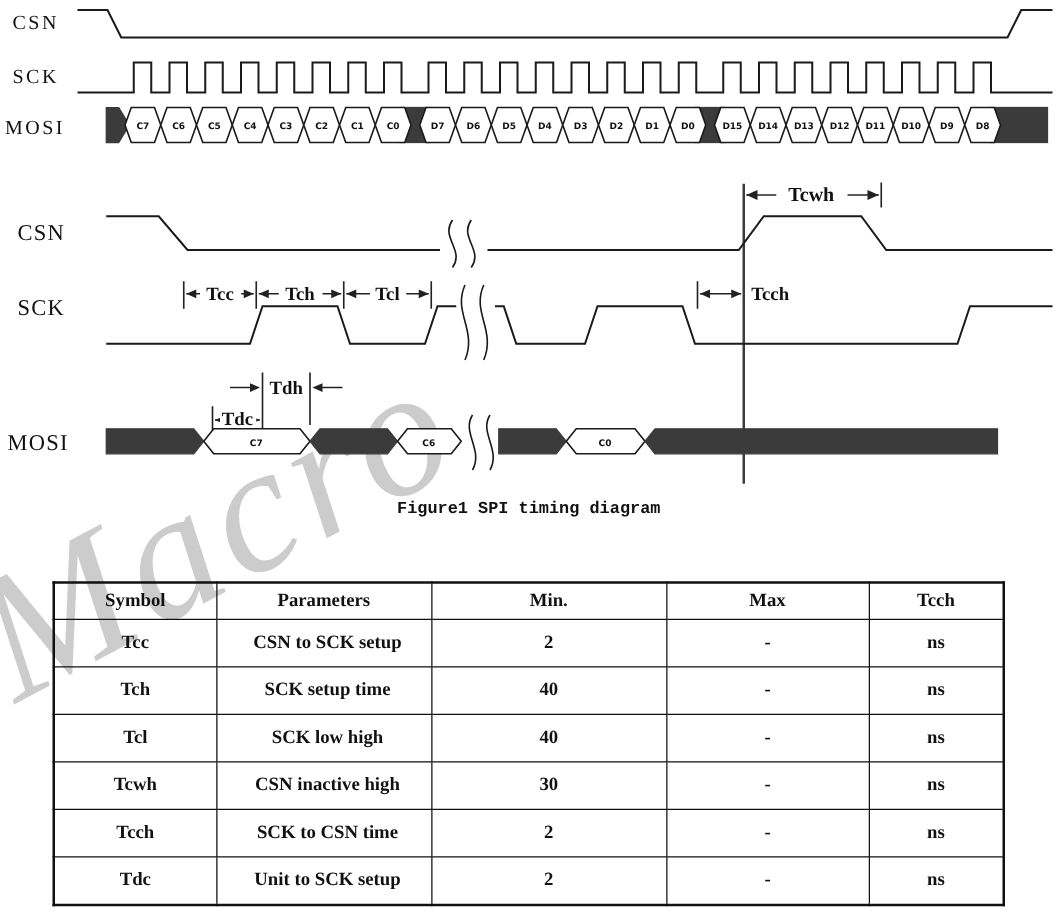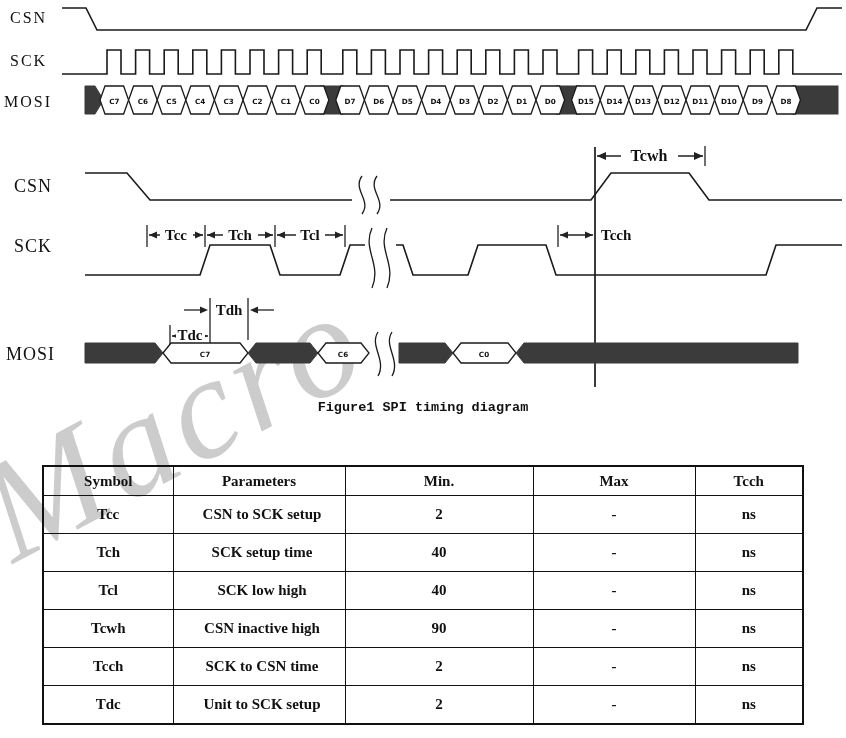--- a/index.html
+++ b/index.html
@@ -257,21 +257,21 @@
       <tr>
         <td>Tcl</td>
         <td class="param">SCK low high</td>
         <td>40</td>
         <td>-</td>
         <td>ns</td>
       </tr>
       <tr>
         <td>Tcwh</td>
         <td class="param">CSN inactive high</td>
-        <td>90</td>
+        <td>30</td>
         <td>-</td>
         <td>ns</td>
       </tr>
       <tr>
         <td>Tcch</td>
         <td class="param">SCK to CSN time</td>
         <td>2</td>
         <td>-</td>
         <td>ns</td>
       </tr>

